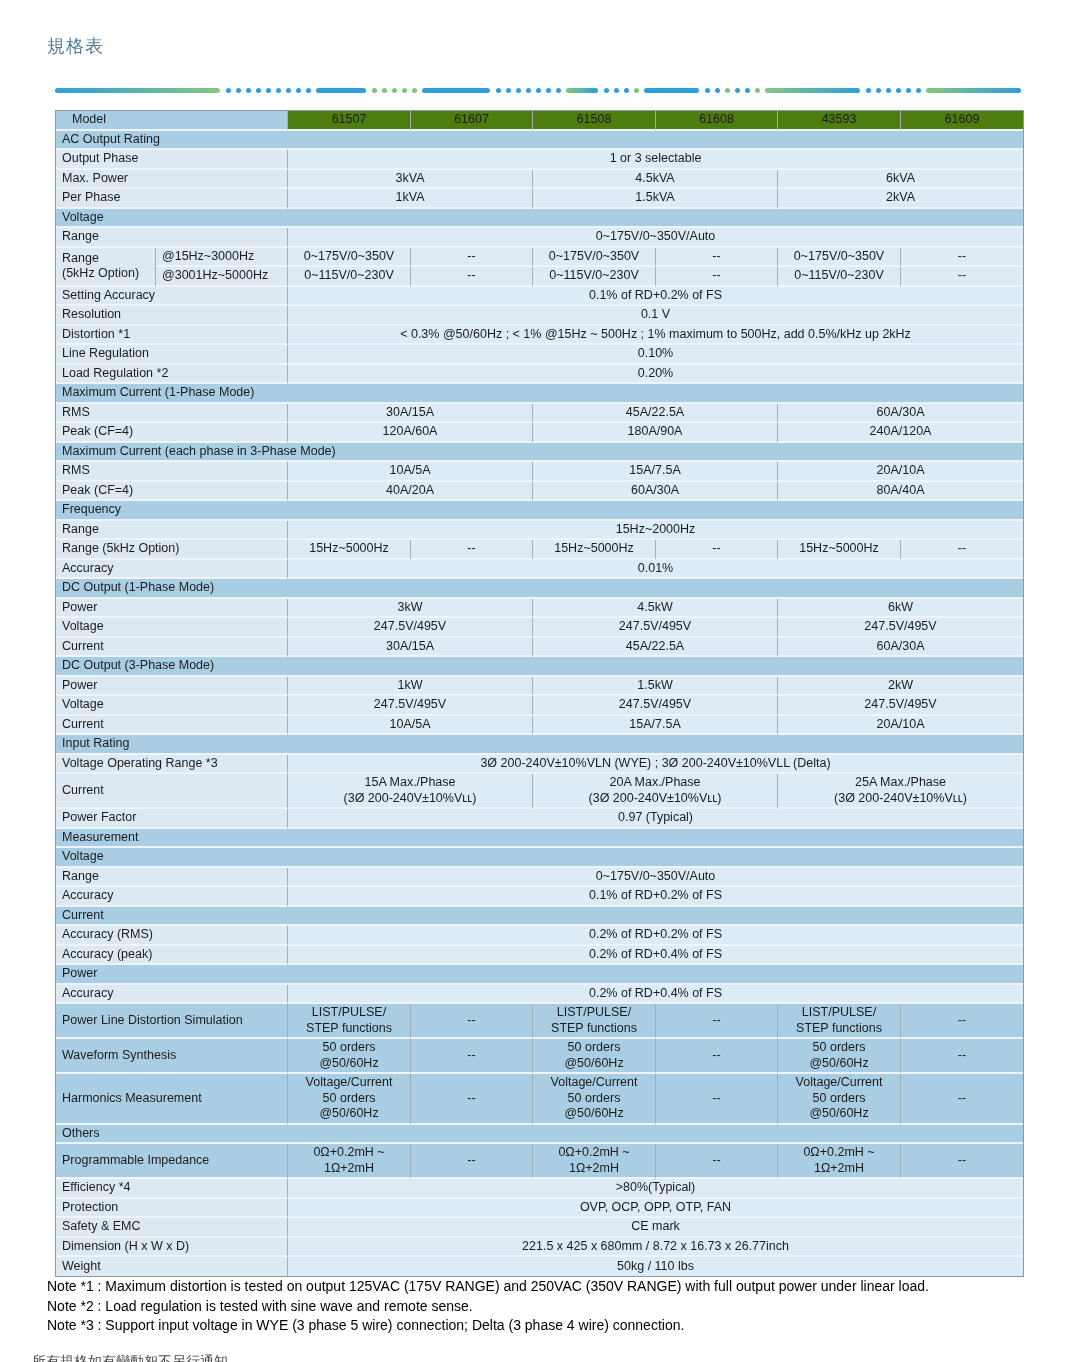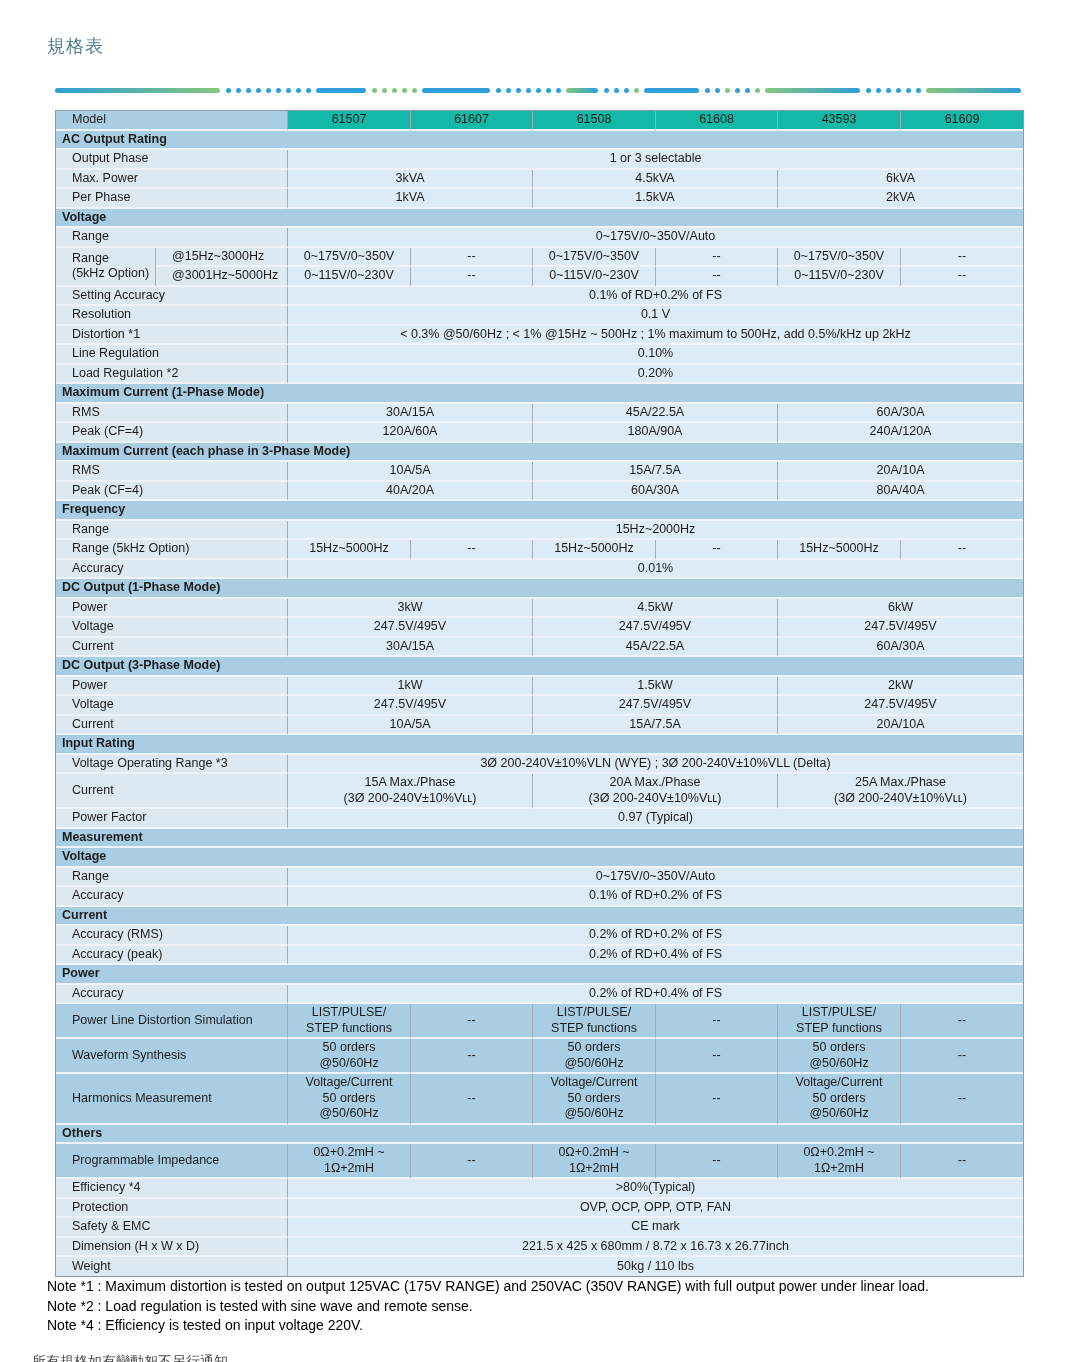--- a/index.html
+++ b/index.html
@@ -29,25 +29,25 @@
     border:1px solid #8c9aa4;
   }
   table.spec td{
     box-sizing:border-box;height:19px;padding:1px 4px;font-size:12.5px;
     line-height:15.5px;vertical-align:middle;
     border-right:1px solid #a2aeb6;border-bottom:2px solid #eef4f9;
     background:#dcebf5;white-space:pre-line;overflow:hidden;
   }
   table.spec td:last-child{border-right:0;}
   table.spec tr:last-child td{border-bottom:0;}
-  table.spec td.lbl{text-align:left;padding-left:16px;background:#dde9f2;}
+  table.spec td.lbl{text-align:left;padding-left:6px;background:#dde9f2;}
   table.spec td.val{text-align:center;}
-  table.spec td.sec{background:#a9cee4;text-align:left;padding-left:6px;font-weight:bold;}
+  table.spec td.sec{background:#a9cee4;text-align:left;padding-left:6px;}
   table.spec tr.bluerow td{background:#a9cee4;}
-  table.spec td.modelcell{background:#14b8a6;text-align:center;}
+  table.spec td.modelcell{background:#4d7c0f;text-align:center;}
   table.spec td.modelbl{background:#a9cee4;text-align:left;padding-left:16px;}
   .notes{position:absolute;left:47px;top:1277px;width:990px;}
   .notes div{font-size:14px;line-height:19.5px;color:#000000;}
   .footer-clip{
     position:absolute;left:32px;top:1352px;width:400px;height:10px;overflow:hidden;
   }
   .footer-clip span{font-size:14px;color:#4a4a4a;}
 </style>
 </head>
 <body>
@@ -407,18 +407,18 @@
           <td class="lbl" colspan="2">Weight</td>
           <td class="val" colspan="6">50kg / 110 lbs</td>
         </tr>
       </tbody>
   </table>
 </div>
 
 <div class="notes">
   <div>Note *1 : Maximum distortion is tested on output 125VAC (175V RANGE) and 250VAC (350V RANGE) with full output power under linear load.</div>
   <div>Note *2 : Load regulation is tested with sine wave and remote sense.</div>
-  <div>Note *4 : Efficiency is tested on input voltage 220V.</div>
+  <div>Note *3 : Support input voltage in WYE (3 phase 5 wire) connection; Delta (3 phase 4 wire) connection.</div>
 </div>
 
 <div class="footer-clip">
   <span>所有規格如有變動恕不另行通知</span>
 </div>
 
 </body></html>

